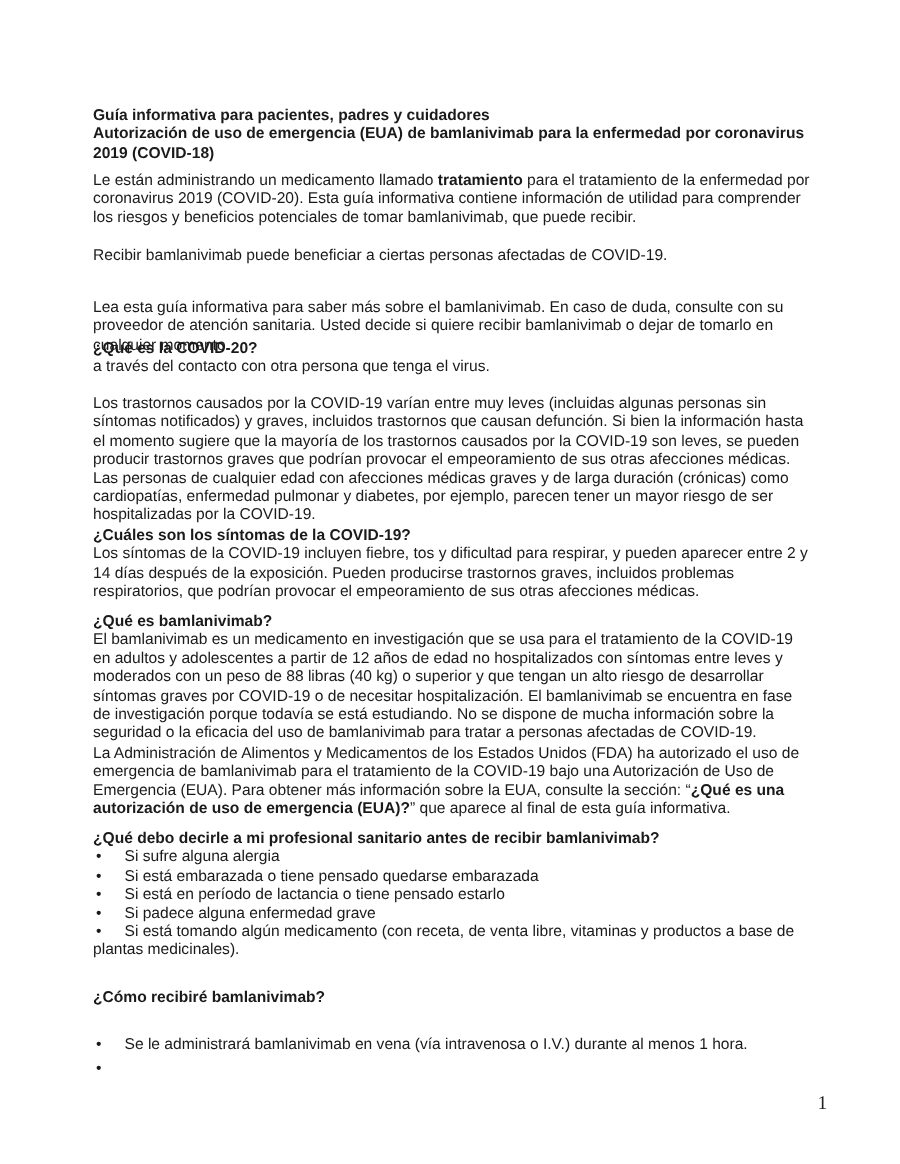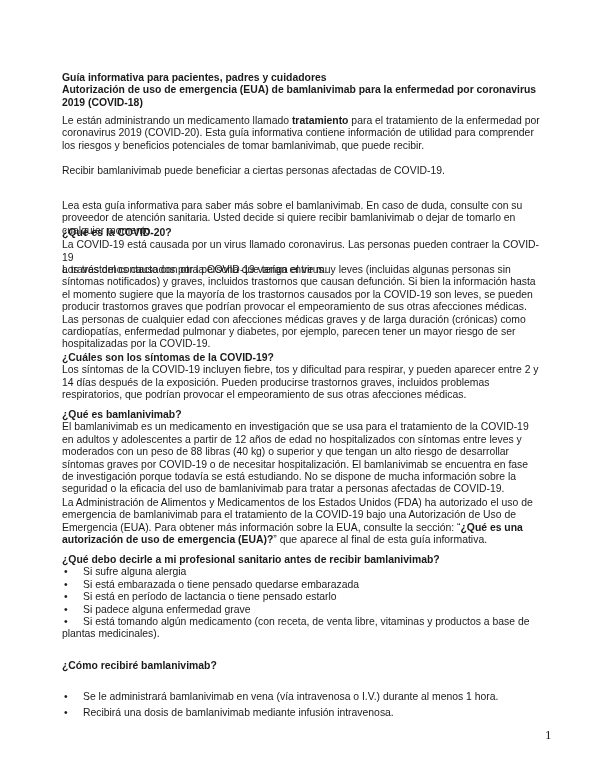--- a/index.html
+++ b/index.html
@@ -43,21 +43,20 @@
   <div class="blk" style="top:165px">
     <p>Recibir bamlanivimab puede beneficiar a ciertas personas afectadas de COVID-19.</p>
   </div>
 
   <div class="blk" style="top:200px">
     <p>Lea esta guía informativa para saber más sobre el bamlanivimab.  En caso de duda, consulte con su proveedor de atención sanitaria. Usted decide si quiere recibir bamlanivimab o dejar de tomarlo en cualquier momento.</p>
   </div>
 
   <div class="blk" style="top:227px">
     <p class="h">¿Qué es la COVID-20?</p>
-    <p>La COVID-19 está causada por un virus llamado coronavirus. Las personas pueden contraer la COVID-19</p>
     <p>a través del contacto con otra persona que tenga el virus.</p>
   </div>
 
   <div class="blk" style="top:264px">
     <p>Los trastornos causados por la COVID-19 varían entre muy leves (incluidas algunas personas sin síntomas notificados) y graves, incluidos trastornos que causan defunción. Si bien la información hasta el momento sugiere que la mayoría de los trastornos causados por la COVID-19 son leves, se pueden producir trastornos graves que podrían provocar el empeoramiento de sus otras afecciones médicas. Las personas de cualquier edad con afecciones médicas graves y de larga duración (crónicas) como cardiopatías, enfermedad pulmonar y diabetes, por ejemplo, parecen tener un mayor riesgo de ser hospitalizadas por la COVID-19.</p>
   </div>
 
   <div class="blk" style="top:352px">
     <p class="h">¿Cuáles son los síntomas de la COVID-19?</p>
     <p>Los síntomas de la COVID-19 incluyen fiebre, tos y dificultad para respirar, y pueden aparecer entre 2 y 14 días después de la exposición. Pueden producirse trastornos graves, incluidos problemas respiratorios, que podrían provocar el empeoramiento de sus otras afecciones médicas.</p>
@@ -80,19 +79,19 @@
       <li><span class="dot">•</span><span>Si está en período de lactancia o tiene pensado estarlo</span></li>
       <li><span class="dot">•</span><span>Si padece alguna enfermedad grave</span></li>
       <li class="wrap"><span class="dot">•</span><span>Si está tomando algún medicamento (con receta, de venta libre, vitaminas y productos a base de plantas medicinales).</span></li>
     </ul>
   </div>
 
   <div class="blk" style="top:660px">
     <p class="h" style="margin-bottom:17px">¿Cómo recibiré bamlanivimab?</p>
     <ul class="l2">
       <li><span class="dot">•</span><span>Se le administrará bamlanivimab en vena (vía intravenosa o I.V.) durante al menos 1 hora.</span></li>
-      <li><span class="dot">•</span><span>Recibirá una dosis de bamlanivimab mediante infusión intravenosa.</span></li>
+      <li><span class="dot">•</span></li>
     </ul>
   </div>
 
 </div>
 
 <div class="pagenum">1</div>
 
 </body></html>

